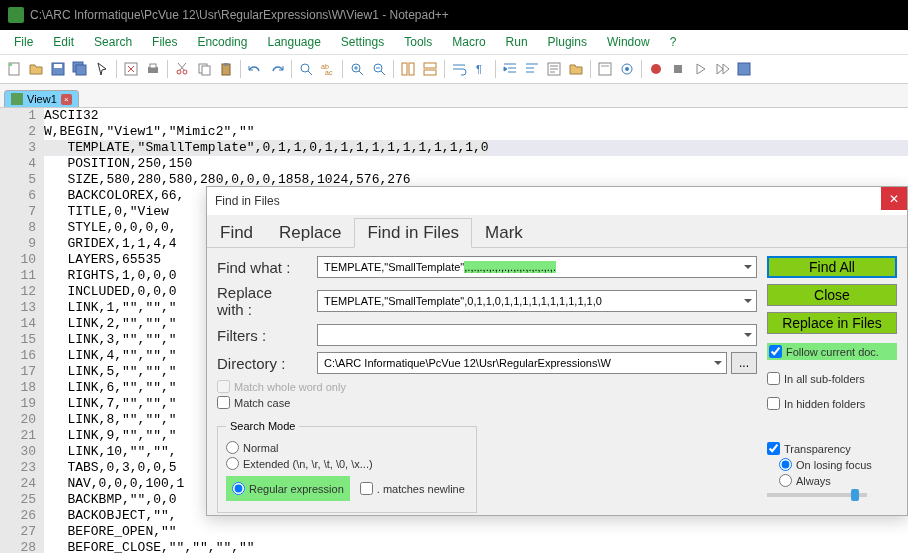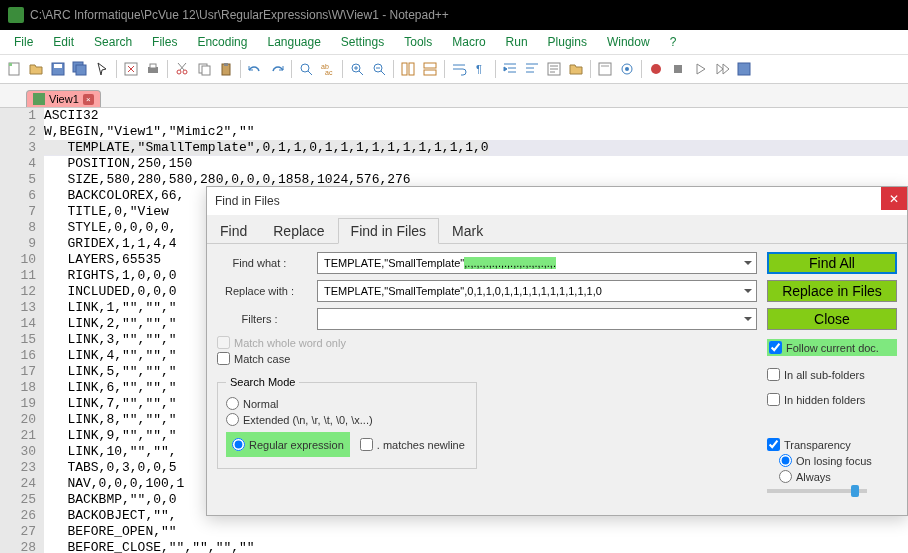--- a/index.html
+++ b/index.html
@@ -5,40 +5,40 @@
 * { box-sizing: border-box; margin: 0; padding: 0; }
 body { font-family: "Segoe UI", Tahoma, sans-serif; font-size: 12px; background: #fff; width: 908px; height: 553px; overflow: hidden; position: relative; }
 .titlebar { height: 30px; background: #000000; display: flex; align-items: center; padding: 8px 8px; color: #999; font-size: 12px; text-align: right; }
 .titlebar .icon { width: 16px; height: 16px; margin-right: 6px; background: #3b8c3b; border-radius: 2px; }
 .menubar { height: 24px; display: flex; align-items: center; padding: 0 4px; gap: 0; }
 .menubar span { padding: 3px 10px; color: #15803d; cursor: default; }
 .toolbar { height: 30px; border-top: 1px solid #e0e0e0; border-bottom: 1px solid #d0d0d0; display: flex; align-items: center; padding: 0 4px; gap: 2px; }
 .toolbar .tbtn { width: 20px; height: 20px; display: flex; align-items: center; justify-content: center; }
 .toolbar .sep { width: 1px; height: 18px; background: #ccc; margin: 0 2px; }
 .tabbar { height: 24px; background: #f5f5f5; border-bottom: 1px solid #ccc; display: flex; align-items: flex-end; padding-left: 4px; }
-.filetab { background: #fca5a5; border: 1px solid #aaa; border-bottom: none; padding: 2px 6px; font-size: 11px; display: flex; align-items: center; gap: 4px; border-radius: 4px 4px 0 0; margin-left: 22px; }
+.filetab { background: #7dd3fc; border: 1px solid #aaa; border-bottom: none; padding: 2px 6px; font-size: 11px; display: flex; align-items: center; gap: 4px; border-radius: 4px 4px 0 0; }
 .filetab .fticon { width: 12px; height: 12px; background: #5a9e5a; }
 .filetab .close { width: 11px; height: 11px; background: #cc5555; border-radius: 2px; font-size: 8px; color: #fff; display: flex; align-items: center; justify-content: center; }
 .editor { display: flex; height: calc(553px - 30px - 24px - 30px - 24px); font-family: Consolas, "Courier New", monospace; font-size: 13px; }
 .gutter { width: 44px; background: #e8e8e8; color: #888; text-align: right; padding-right: 8px; line-height: 16px; }
 .code { flex: 1; line-height: 16px; white-space: pre; color: #000; }
 .code .ln { height: 16px; }
 .code .hl { background: #e8e8e8; display: inline; }
 .code .curline { background: #e8e8f0; display: block; }
 .dialog { position: absolute; left: 206px; top: 186px; width: 702px; height: 330px; background: #f0f0f0; border: 1px solid #aaa; box-shadow: 0 4px 16px rgba(0,0,0,.2); }
 .dlg-title { height: 28px; background: #fff; display: flex; align-items: center; padding: 0 8px; font-size: 12px; color: #333; }
 .dlg-close { position: absolute; right: 0; top: 0; width: 26px; height: 23px; background: #d9343c; color: #fff; display: flex; align-items: center; justify-content: center; font-size: 12px; }
 .dlg-tabs { display: flex; border-bottom: 1px solid #ccc; background: #f0f0f0; margin-top: 2px; }
-.dlg-tab { padding: 4px 12px; font-size: 14px; color: #333; border: 1px solid transparent; position: relative; top: 1px; }
+.dlg-tab { padding: 4px 12px; font-size: 17px; color: #333; border: 1px solid transparent; position: relative; top: 1px; }
 .dlg-tab.active { background: #f0f0f0; border: 1px solid #ccc; border-bottom: 1px solid #f0f0f0; }
 .dlg-body { padding: 8px 10px; display: flex; gap: 10px; }
 .dlg-left { flex: 1; }
 .dlg-right { width: 130px; display: flex; flex-direction: column; gap: 6px; }
 .row { display: flex; align-items: center; margin-bottom: 6px; }
-.row label { width: 100px; text-align: center; padding-right: 15px; font-size: 11px; color: #333; }
+.row label { width: 100px; text-align: left; padding-right: 15px; font-size: 15px; color: #333; }
 .row .combo { flex: 1; height: 22px; border: 1px solid #888; background: #fff; font-size: 11px; padding: 0 18px 0 6px; position: relative; display: flex; align-items: center; }
 .row .combo::after { content: ""; position: absolute; right: 4px; top: 8px; border: 4px solid transparent; border-top-color: #555; }
 .combo .hlg { background: #7fe87f; }
 .btn { height: 22px; border: 1px solid #888; background: #84cc16; font-size: 14px; display: flex; align-items: center; justify-content: center; }
 .btn.primary { border: 2px solid #0078d7; }
 .chk, .rad { display: flex; align-items: center; gap: 4px; font-size: 11px; margin: 3px 0; color: #333; }
 .chk input, .rad input { margin: 0; }
 .chk.hlg { background: #7fe87f; padding: 2px; }
 .rad.hlg { background: #7fe87f; padding: 6px; }
 .fieldset { border: 1px solid #ccc; padding: 6px 8px 8px; margin-top: 8px; }
@@ -322,20 +322,25 @@
           </div>
       </div>
       <div class="row">
         <label>Replace with :</label>
         <div class="combo">TEMPLATE,"SmallTemplate",0,1,1,0,1,1,1,1,1,1,1,1,1,1,0</div>
       </div>
       <div class="row">
         <label>Filters :</label>
         <div class="combo"></div>
       </div>
+      <div class="row">
+        <label>Directory :</label>
+        <div class="combo">C:\ARC Informatique\PcVue 12\Usr\RegularExpressions\W</div>
+        <div class="dirbtn">...</div>
+      </div>
       <div class="chk disabled">
           <input type="checkbox" disabled="" style="">
           <span>Match whole word only</span>
         </div>
       <div class="chk">
           <input type="checkbox" style="">
           <span>Match case</span>
         </div>
       <div style="display:flex; gap:20px; align-items:flex-start">
         <fieldset class="fieldset" style="flex:0 0 260px">
@@ -356,22 +361,22 @@
             <div class="chk">
                 <input type="checkbox" style="">
                 <span>. matches newline</span>
               </div>
           </div>
         </fieldset>
       </div>
     </div>
     <div class="dlg-right">
       <div class="btn primary">Find All</div>
+      <div class="btn">Close</div>
       <div class="btn">Replace in Files</div>
-      <div class="btn">Close</div>
       <div class="chk hlg">
           <input type="checkbox" checked="" style="">
           <span>Follow current doc.</span>
         </div>
       <div class="chk">
           <input type="checkbox" style="">
           <span>In all sub-folders</span>
         </div>
       <div class="chk">
           <input type="checkbox" style="">

